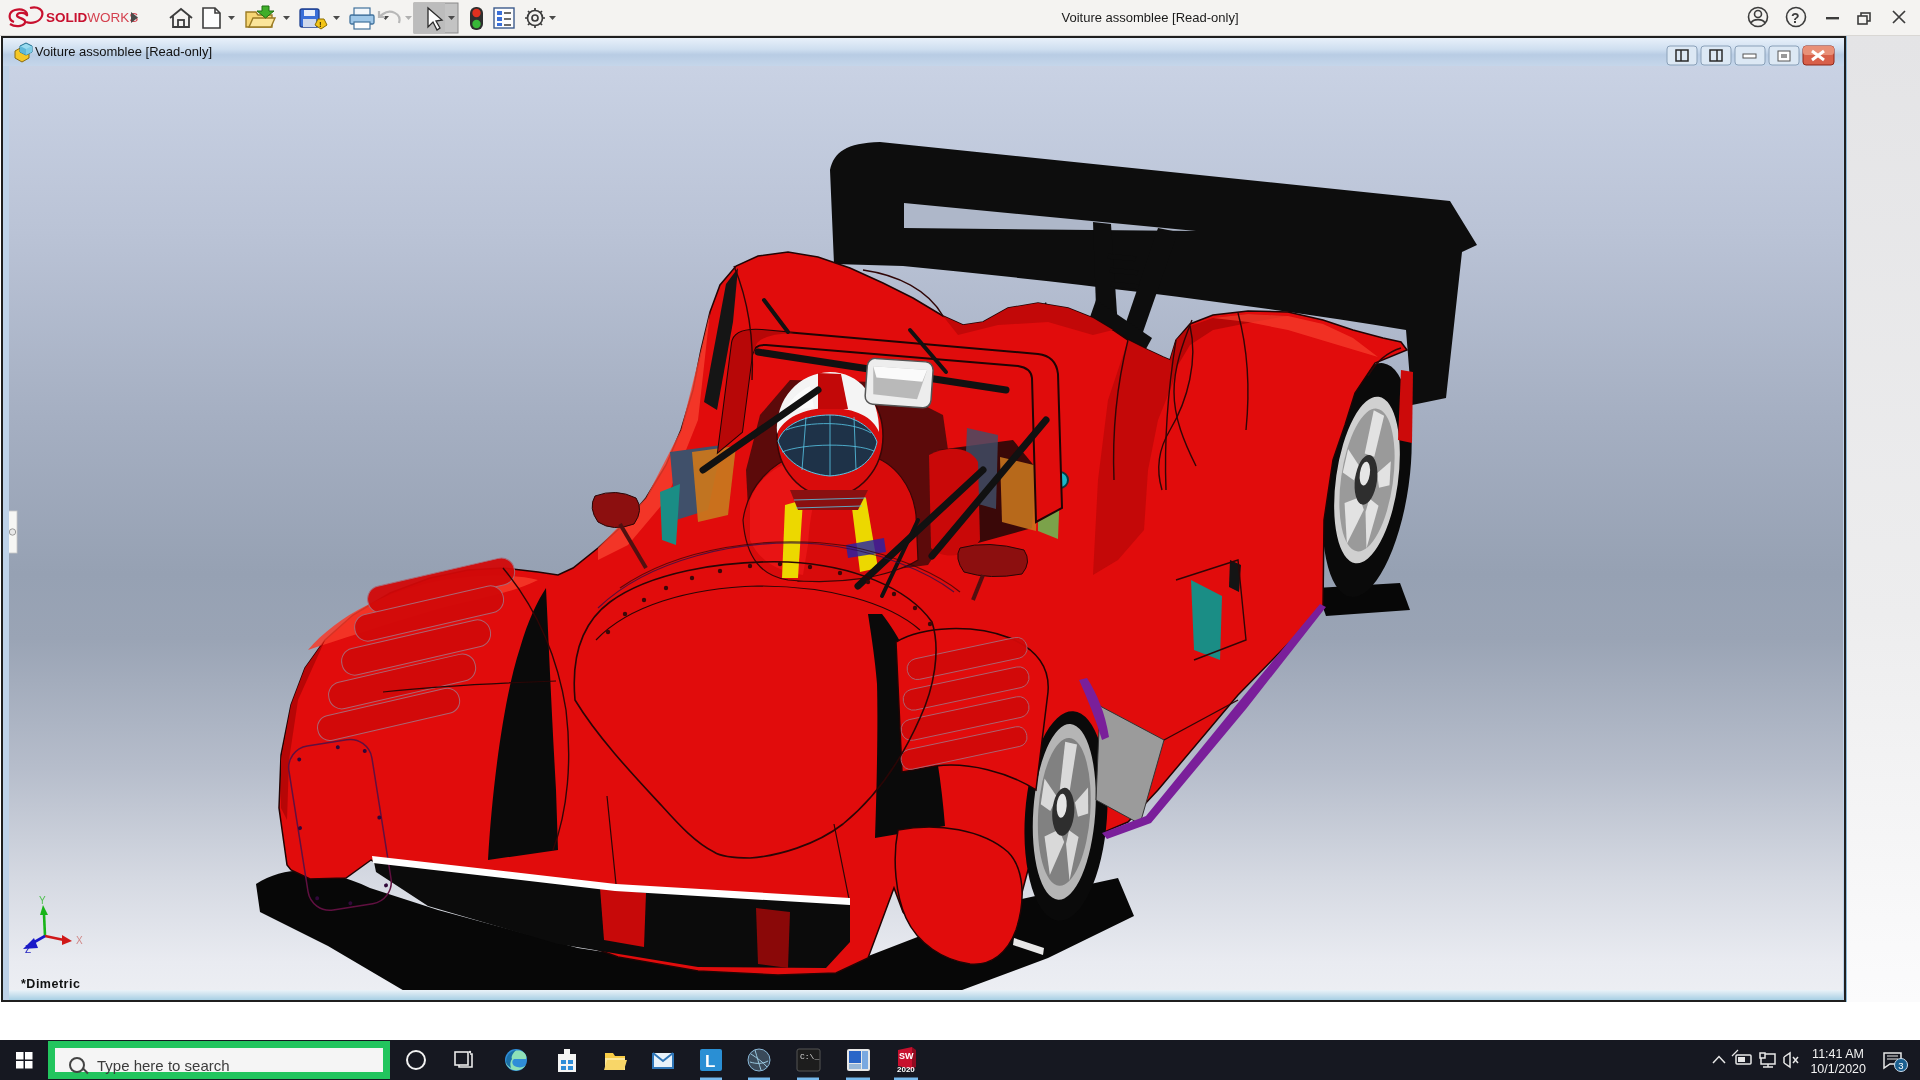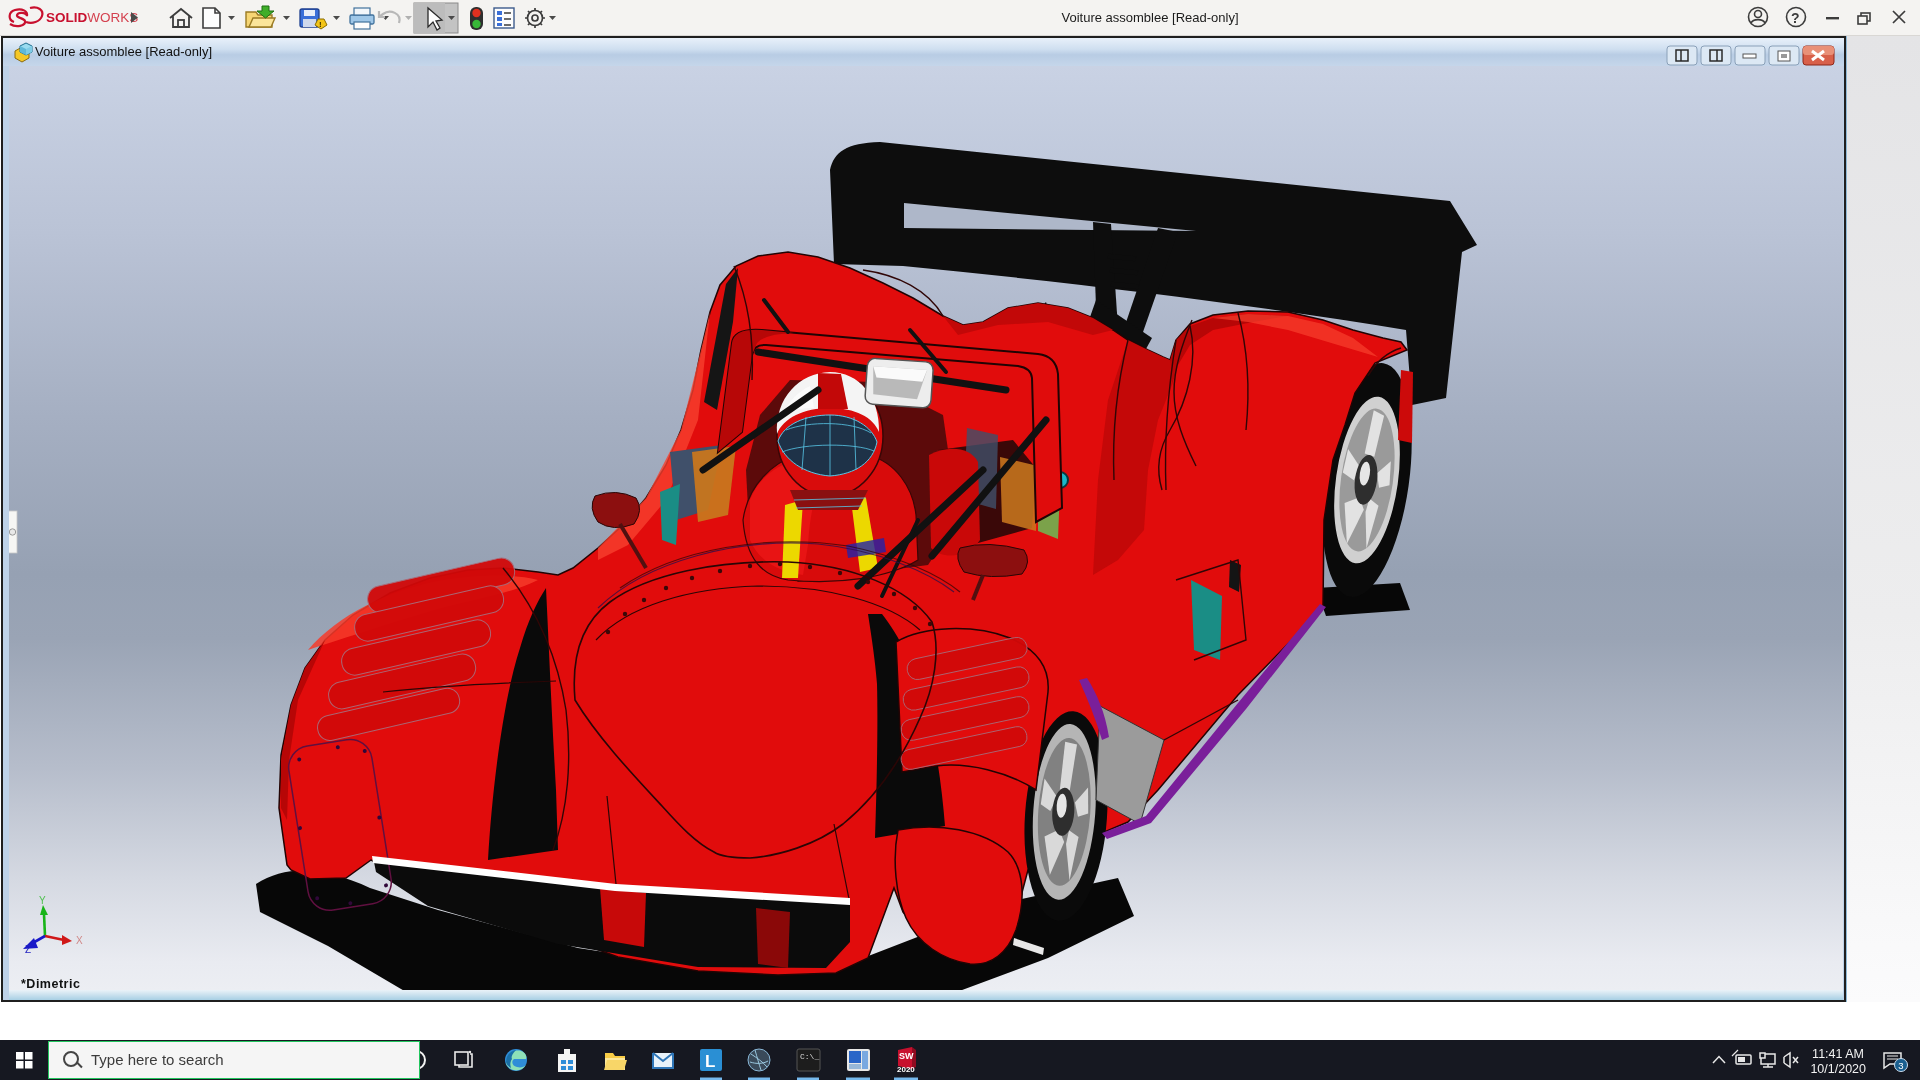--- a/index.html
+++ b/index.html
@@ -14,21 +14,21 @@
   #doctitle .txt{position:absolute;left:32px;top:6px;font-size:13px;color:#111;}
   #viewport{left:9px;top:66px;width:1834px;height:924px;
     background:linear-gradient(180deg,#c9d2e4 0%,#bac3d6 18%,#a5afc2 38%,#96a1b3 55%,#9aa4b5 62%,#b6bdcb 76%,#d5d9e2 88%,#e9ebf1 97%,#eceef3 100%);}
   #vstrip{left:9px;top:990px;width:1834px;height:10px;background:linear-gradient(#eaf2f8,#a8cfe4);}
   
   #rightpane{left:1846px;top:36px;width:74px;height:966px;background:linear-gradient(#e4e4e6 0%,#ededee 60%,#fbfbfc 100%);border-left:1px solid #8fb9d6;}
   
   #below{left:0;top:1002px;width:1920px;height:38px;background:#ffffff;}
   
   #taskbar{left:0;top:1040px;width:1920px;height:40px;background:#161821;}
-  #search{left:48px;top:1041px;width:372px;height:38px;background:#f5f5f5;border:1px solid #22c55e;box-sizing:border-box;color:#555;font-size:15px;}
+  #search{left:48px;top:1041px;width:342px;height:38px;background:#f5f5f5;border:7px solid #22c55e;box-sizing:border-box;color:#555;font-size:15px;}
   #search .mag{position:absolute;left:14px;top:9px;width:12px;height:12px;border:2px solid #444;border-radius:50%;}
   #search .mag:after{content:"";position:absolute;left:11px;top:11px;width:7px;height:2px;background:#444;transform:rotate(45deg);}
   #search .stxt{position:absolute;left:42px;top:9px;color:#3c3c3c;}
 </style>
 </head>
 <body>
 <div id="topbar" class="abs">
 <svg width="1920" height="35" viewBox="0 0 1920 35">
 
   <g>

